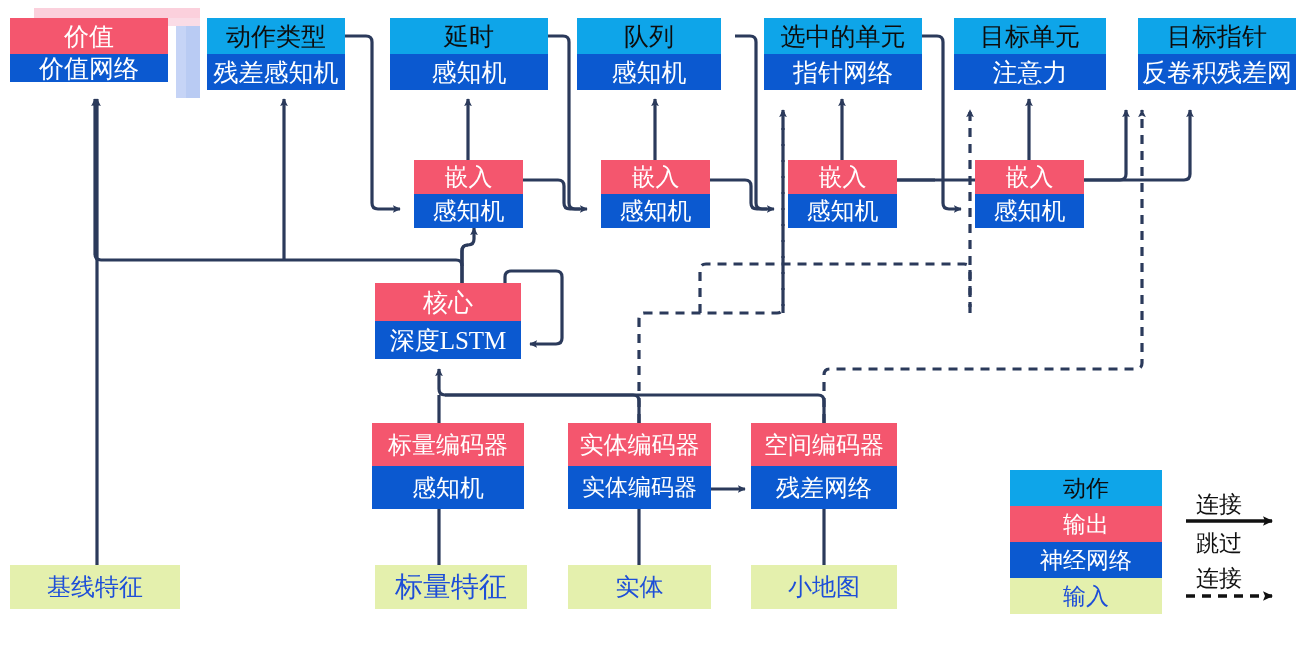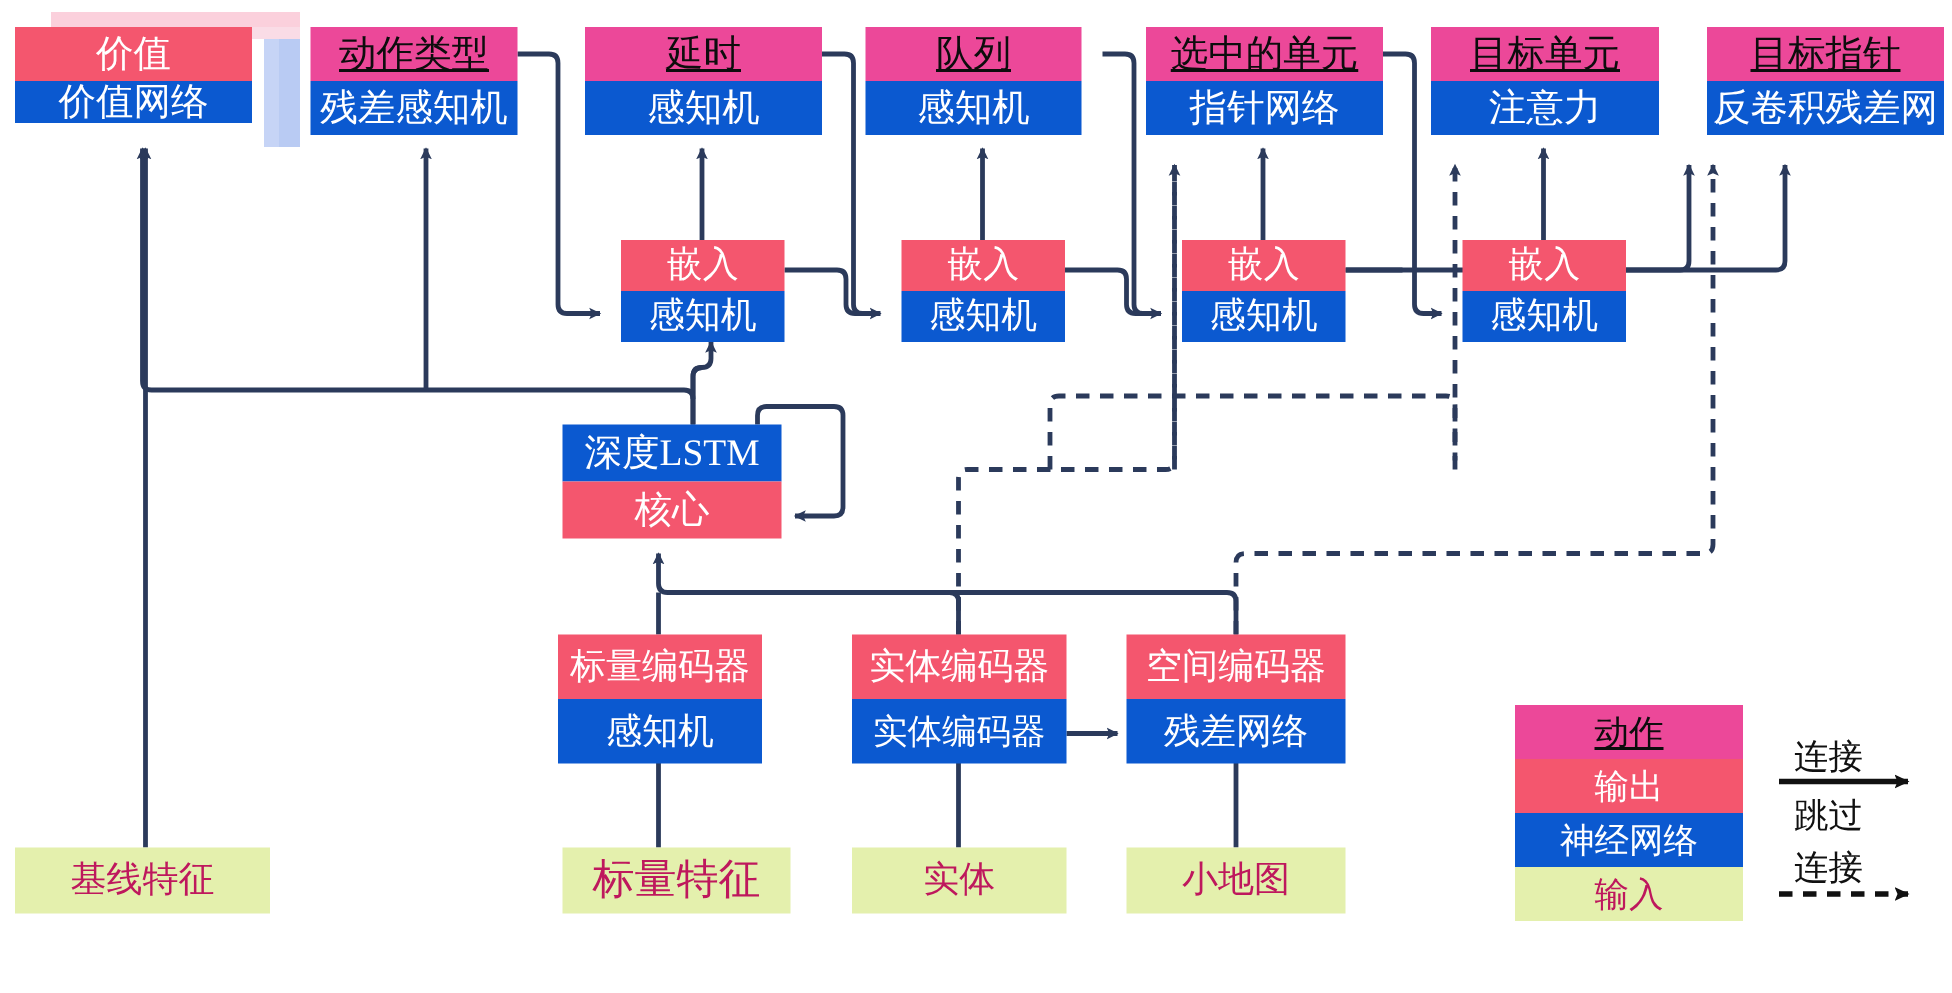--- a/index.html
+++ b/index.html
@@ -3,24 +3,24 @@
 <meta charset="utf-8">
 <style>
   html,body{margin:0;padding:0;background:#ffffff;}
   body{font-family:"Liberation Serif","DejaVu Serif",serif;}
   #stage{position:relative;width:1301px;height:662px;background:#fff;overflow:hidden;}
   svg#wires{position:absolute;left:0;top:0;width:1301px;height:662px;pointer-events:none;}
 
   .node{position:absolute;box-sizing:border-box;z-index:3;}
   .node .row{display:flex;align-items:center;justify-content:center;text-align:right;
              line-height:1;white-space:nowrap;letter-spacing:0px;}
-  .row.act{background:#ec4899;color:#0d0d0d;text-decoration:underline;}
+  .row.act{background:#0ea5e9;color:#0d0d0d;}
   .row.out{background:#F4566E;color:#ffffff;}
   .row.net{background:#0B59D0;color:#ffffff;}
-  .row.inp{background:#E4F0AD;color:#be185d;}
+  .row.inp{background:#E4F0AD;color:#1d4ed8;}
 
   
   .stack{position:absolute;z-index:2;}
   .stack .s1{position:absolute;background:#FBD0DC;}
   .stack .s2{position:absolute;background:#B9CBF3;}
   .stack .s3{position:absolute;background:#FADCE6;}
   .stack .s4{position:absolute;background:#C6D4F6;}
 
   .legend{position:absolute;z-index:3;}
   .legend .row{display:flex;align-items:center;justify-content:center;white-space:nowrap;}
@@ -151,25 +151,25 @@
     <div class="row out" style="height:34px;font-size:24px;">嵌入</div>
     <div class="row net" style="height:34px;font-size:24px;">感知机</div>
   </div>
 
   <div class="node" style="left:975px;top:160px;width:109px;height:68px;">
     <div class="row out" style="height:34px;font-size:24px;">嵌入</div>
     <div class="row net" style="height:34px;font-size:24px;">感知机</div>
   </div>
 
   <div class="node" style="left:375px;top:283px;width:146px;height:76px;">
+    <div class="row out" style="height:38px;font-size:25px;">核心</div>
     <div class="row net" style="height:38px;font-size:25px;">深度LSTM</div>
-    <div class="row out" style="height:38px;font-size:25px;">核心</div>
-  </div>
-
-  <div class="node" style="left:372px;top:423px;width:136px;height:86px;">
+  </div>
+
+  <div class="node" style="left:372px;top:423px;width:152px;height:86px;">
     <div class="row out" style="height:43px;font-size:24px;">标量编码器</div>
     <div class="row net" style="height:43px;font-size:24px;">感知机</div>
   </div>
 
   <div class="node" style="left:568px;top:423px;width:143px;height:86px;">
     <div class="row out" style="height:43px;font-size:24px;">实体编码器</div>
     <div class="row net" style="height:43px;font-size:23px;">实体编码器</div>
   </div>
 
   <div class="node" style="left:751px;top:423px;width:146px;height:86px;">

